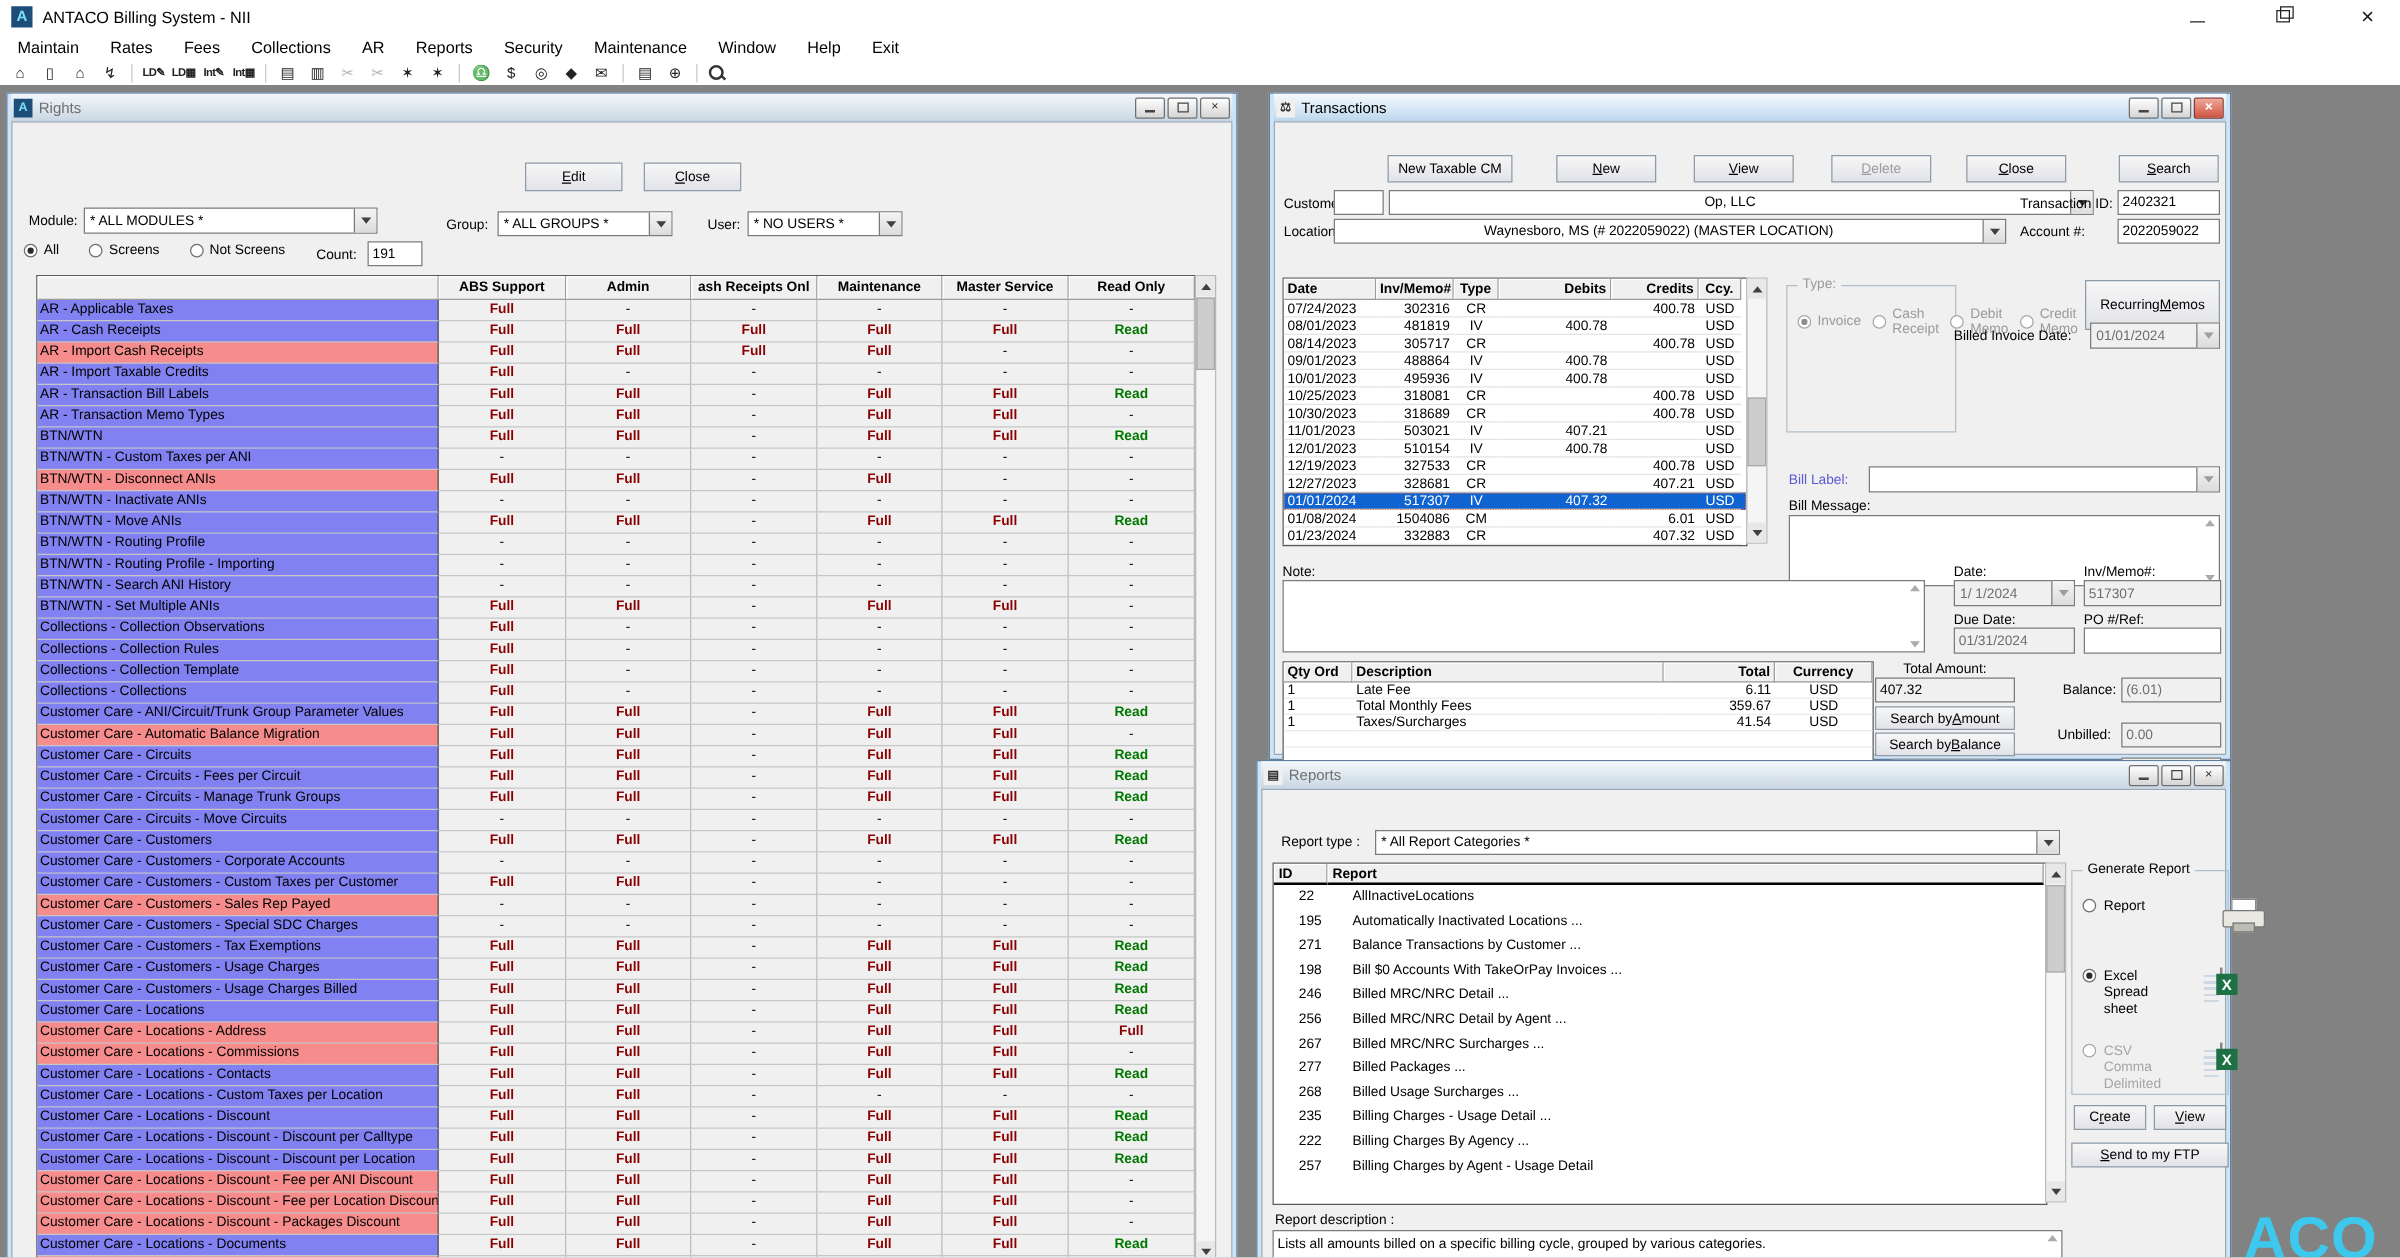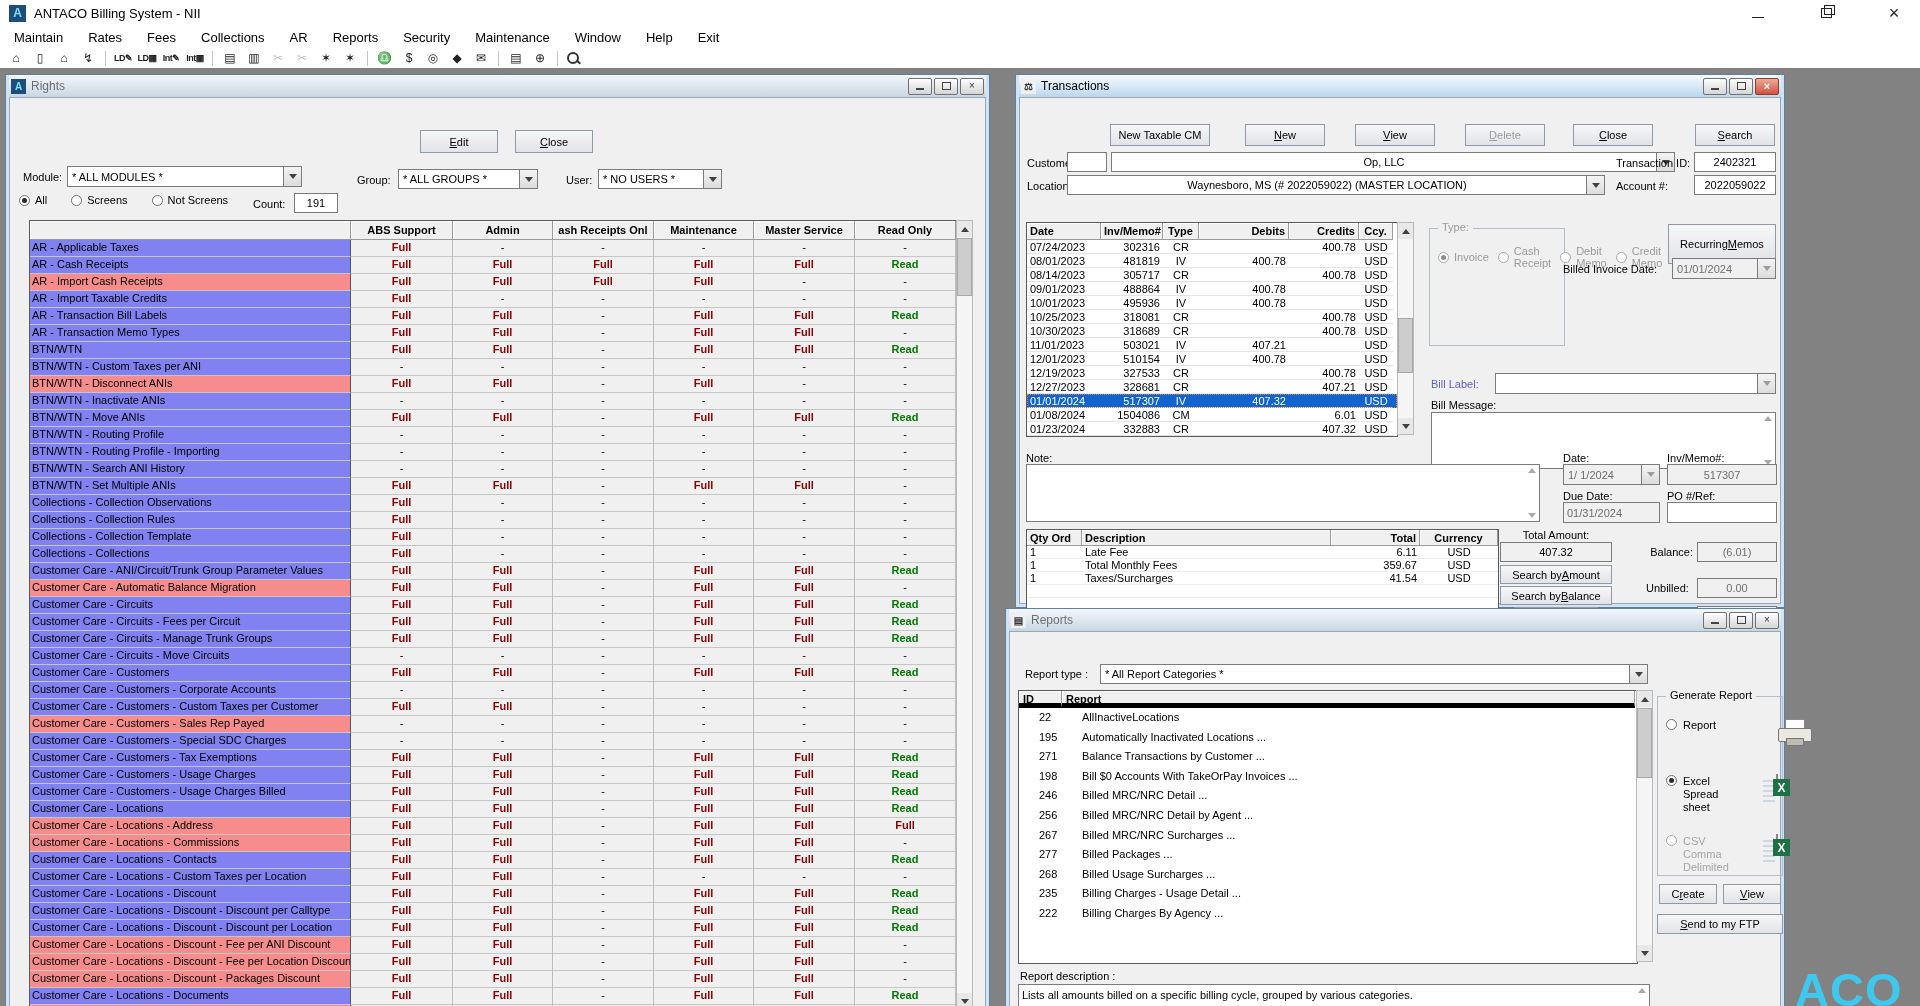--- a/index.html
+++ b/index.html
@@ -43,21 +43,21 @@
   .cbtn .mini-box{width:7px;height:6px;border:1px solid #444;}
   .cbtn.red{background:linear-gradient(#f0a898,#cf5340);color:#fff;font-weight:bold;font-size:11px;border-color:#8c3a2c;}
   .wbody{position:relative;background:#f0f0f0;border:1px solid #98a8b8;box-sizing:border-box;}
   
   .btn{position:absolute;border:1px solid #8d9aa7;background:linear-gradient(#f7f7f7,#e2e3e8);
        display:flex;align-items:center;justify-content:center;font-size:11px;box-sizing:border-box;}
   .btn.disabled{color:#9d9d9d;}
   .lbl{position:absolute;white-space:nowrap;}
   .field{position:absolute;background:#fff;border:1px solid #7b7b7b;box-sizing:border-box;display:flex;align-items:center;padding:0 3px;white-space:nowrap;overflow:hidden;}
   .field.gray{background:#f0f0f0;color:#6e6e6e;}
-  .field.right{justify-content:center;}
+  .field.right{justify-content:flex-start;}
   .combo{position:absolute;background:#fff;border:1px solid #7b7b7b;box-sizing:border-box;display:flex;align-items:center;}
   .combo .cval{flex:1;padding:0 4px;white-space:nowrap;overflow:hidden;}
   .combo.center .cval{text-align:center;}
   .combo .cbtn2{width:17px;align-self:stretch;border-left:1px solid #7b7b7b;background:linear-gradient(#f4f4f4,#dcdcdc);
                 display:flex;align-items:center;justify-content:center;}
   .combo.gray{background:#f0f0f0;color:#6e6e6e;}
   .tri-dn{width:0;height:0;border-left:4px solid transparent;border-right:4px solid transparent;border-top:5px solid #404040;}
   .tri-up{width:0;height:0;border-left:4px solid transparent;border-right:4px solid transparent;border-bottom:5px solid #404040;}
   .dis .tri-dn,.dis .tri-up{border-top-color:#9d9d9d;border-bottom-color:#9d9d9d;}
   .radio{width:11px;height:11px;border:1px solid #6e6e6e;border-radius:50%;background:#fff;box-sizing:border-box;flex:none;}
@@ -94,21 +94,21 @@
   
   #item-table{position:absolute;left:6px;top:431px;width:471px;border:1px solid #5a5a5a;background:#fff;}
   .i-hdr,.i-row{display:grid;grid-template-columns:55px 249px 89px 78px;}
   .i-hdr > div{height:16px;font-weight:bold;line-height:16px;background:#f0f0f0;border-right:1px solid #9b9b9b;
       border-bottom:1px solid #9b9b9b;box-shadow:inset 1px 1px 0 #fff;padding:0 3px;box-sizing:border-box;}
   .i-row > div{height:13px;line-height:13px;padding:0 3px;box-sizing:border-box;border-bottom:1px solid #ececec;}
   
   #rep-list{position:absolute;left:8px;top:58px;width:618px;height:272px;border:1px solid #5a5a5a;background:#fff;overflow:hidden;}
   .p-hdr,.p-row{display:grid;grid-template-columns:43px 573px;}
   .p-hdr > div{height:17px;font-weight:bold;line-height:17px;background:#f0f0f0;border-right:1px solid #9b9b9b;
-      border-bottom:5px solid #000000;box-shadow:inset 1px 1px 0 #fff;padding:0 4px;box-sizing:border-box;}
+      border-bottom:2px solid #000000;box-shadow:inset 1px 1px 0 #fff;padding:0 4px;box-sizing:border-box;}
   .p-row > div{height:19.6px;line-height:19.6px;padding:0 20px;box-sizing:border-box;white-space:nowrap;overflow:hidden;}
   .p-row.sel{background:#dcdcdc;}
   
   .ico-printer{position:relative;width:34px;height:26px;}
   .ico-printer .pr-top{position:absolute;left:7px;top:0;width:18px;height:9px;background:#fdfdfd;border:1px solid #888;}
   .ico-printer .pr-body{position:absolute;left:0;top:9px;width:32px;height:12px;background:#e9e9e2;border:1px solid #777;border-radius:2px;}
   .ico-printer .pr-out{position:absolute;left:8px;top:19px;width:16px;height:6px;background:#bdbdb4;border:1px solid #777;}
   .ico-excel{position:relative;width:30px;height:34px;background:#fff;border:1px solid #888;}
   .ico-excel .xl{position:absolute;left:-4px;top:4px;width:17px;height:17px;background:#1e7145;color:#fff;font-weight:bold;
       font-size:12px;display:flex;align-items:center;justify-content:center;}
@@ -1068,20 +1068,24 @@
             <div>Billed Usage Surcharges ...</div>
           </div>
           <div class="p-row">
             <div>235</div>
             <div>Billing Charges - Usage Detail ...</div>
           </div>
           <div class="p-row">
             <div>222</div>
             <div>Billing Charges By Agency ...</div>
           </div>
+          <div class="p-row">
+            <div>257</div>
+            <div>Billing Charges by Agent - Usage Detail</div>
+          </div>
         </div>
       <div class="vscroll" style="left:626px;top:58px;height:272px;">
         <span class="sarr" style="top:0;">
             <span class="tri-up"></span>
           </span>
         <span class="sthumb" style="top:17px;height:70px;"></span>
         <span class="sarr" style="bottom:0;">
             <span class="tri-dn"></span>
           </span>
       </div>

